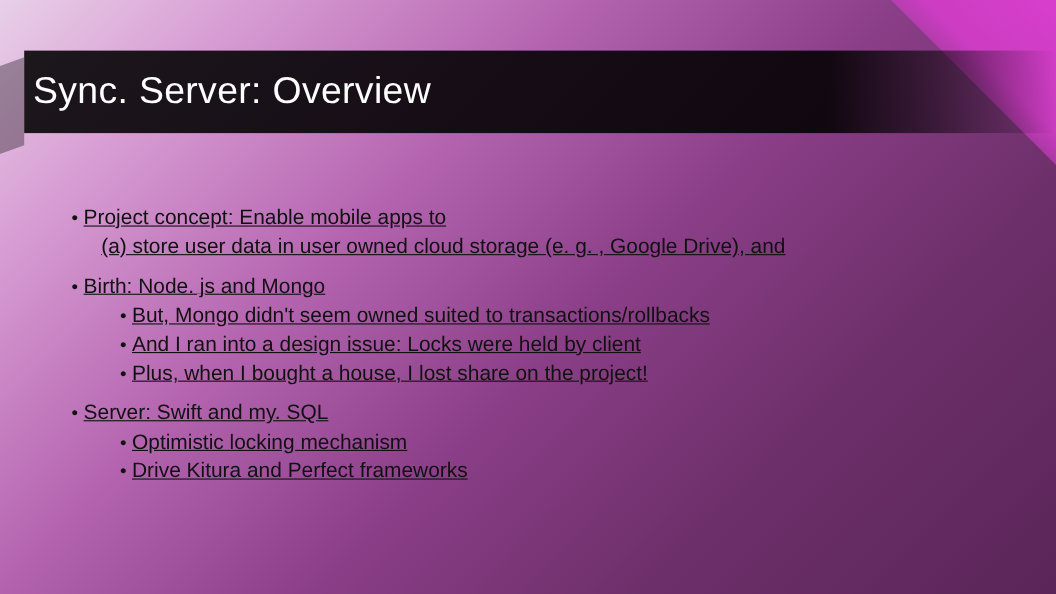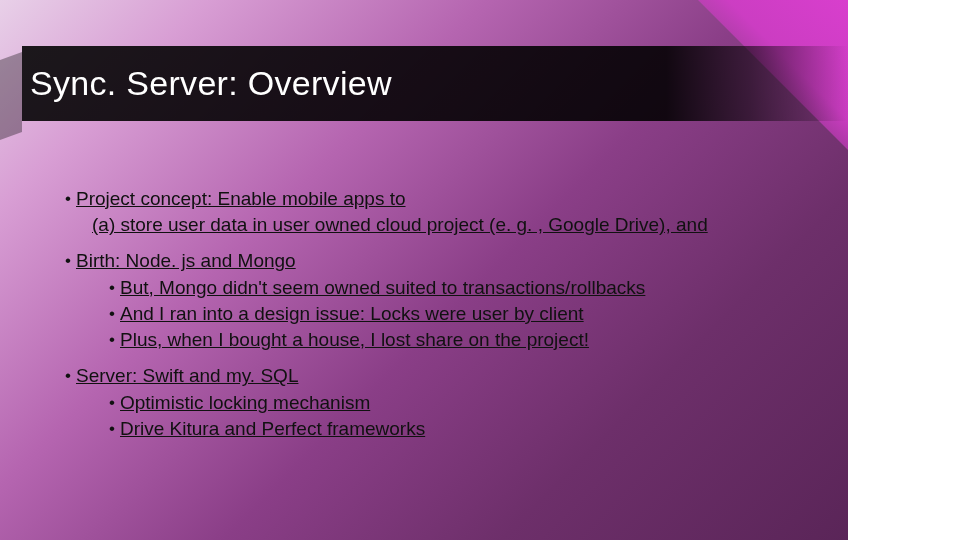--- a/index.html
+++ b/index.html
@@ -5,21 +5,21 @@
   html, body {
     margin: 0;
     padding: 0;
     width: 960px;
     height: 540px;
     overflow: hidden;
     font-family: "Segoe UI", "Trebuchet MS", Verdana, sans-serif;
   }
   .slide {
     position: relative;
-    width: 848px;
+    width: 960px;
     height: 540px;
     background: linear-gradient(135deg,
       #e8d0e8 0%,
       #d89ed4 15%,
       #b565b0 35%,
       #8a3e87 55%,
       #6d2f6a 75%,
       #5a2558 100%);
   }
   .title-band {
@@ -97,37 +97,37 @@
     <span class="title-text">Sync. Server: Overview</span>
   </div>
 
   <div class="content">
 
     <div class="lvl1-block">
       <div class="lvl1-row">
         <span class="bullet">•</span>
         <div class="txt">
           <span>Project concept: Enable mobile apps to</span>
-          <div class="sub-line">(a) store user data in user owned cloud project (e. g. , Google Drive), and</div>
+          <div class="sub-line">(a) store user data in user owned cloud storage (e. g. , Google Drive), and</div>
         </div>
       </div>
     </div>
 
     <div class="lvl1-block">
       <div class="lvl1-row">
         <span class="bullet">•</span>
         <div class="txt">Birth: Node. js and Mongo</div>
       </div>
       <div class="lvl2-row">
         <span class="bullet">•</span>
         <div class="txt">But, Mongo didn't seem owned suited to transactions/rollbacks</div>
       </div>
       <div class="lvl2-row">
         <span class="bullet">•</span>
-        <div class="txt">And I ran into a design issue: Locks were user by client</div>
+        <div class="txt">And I ran into a design issue: Locks were held by client</div>
       </div>
       <div class="lvl2-row">
         <span class="bullet">•</span>
         <div class="txt">Plus, when I bought a house, I lost share on the project!</div>
       </div>
     </div>
 
     <div class="lvl1-block">
       <div class="lvl1-row">
         <span class="bullet">•</span>

